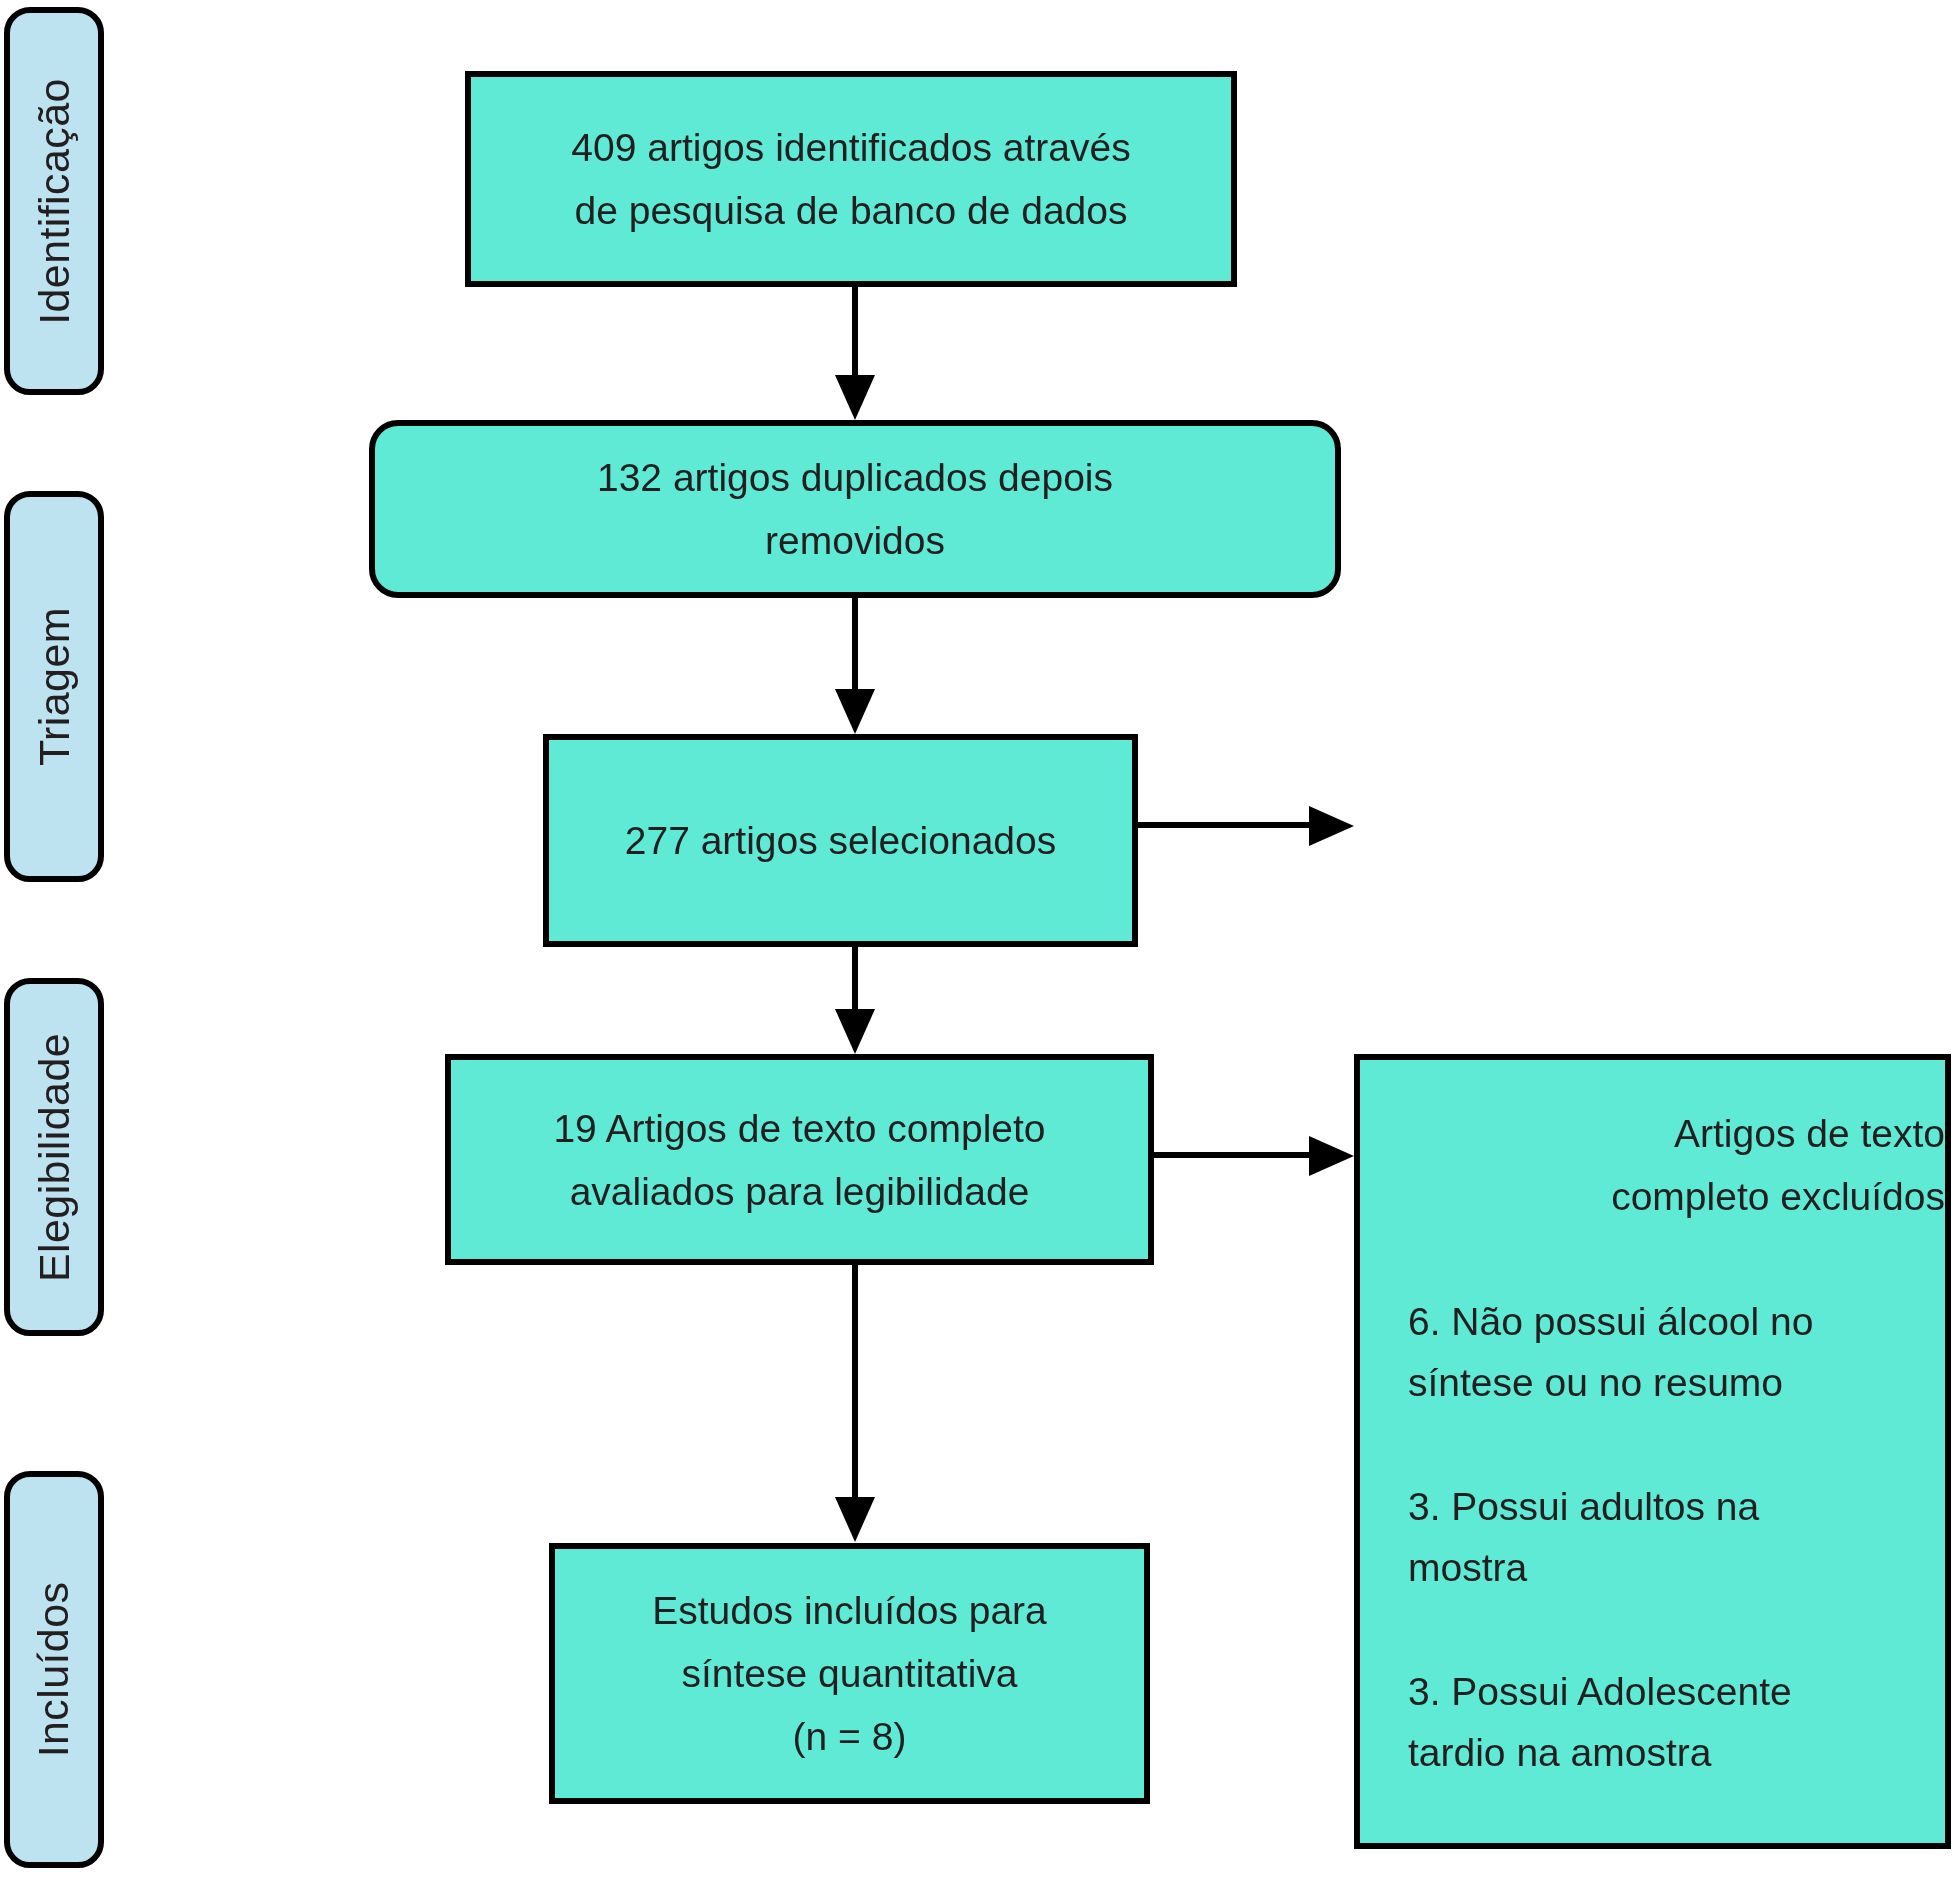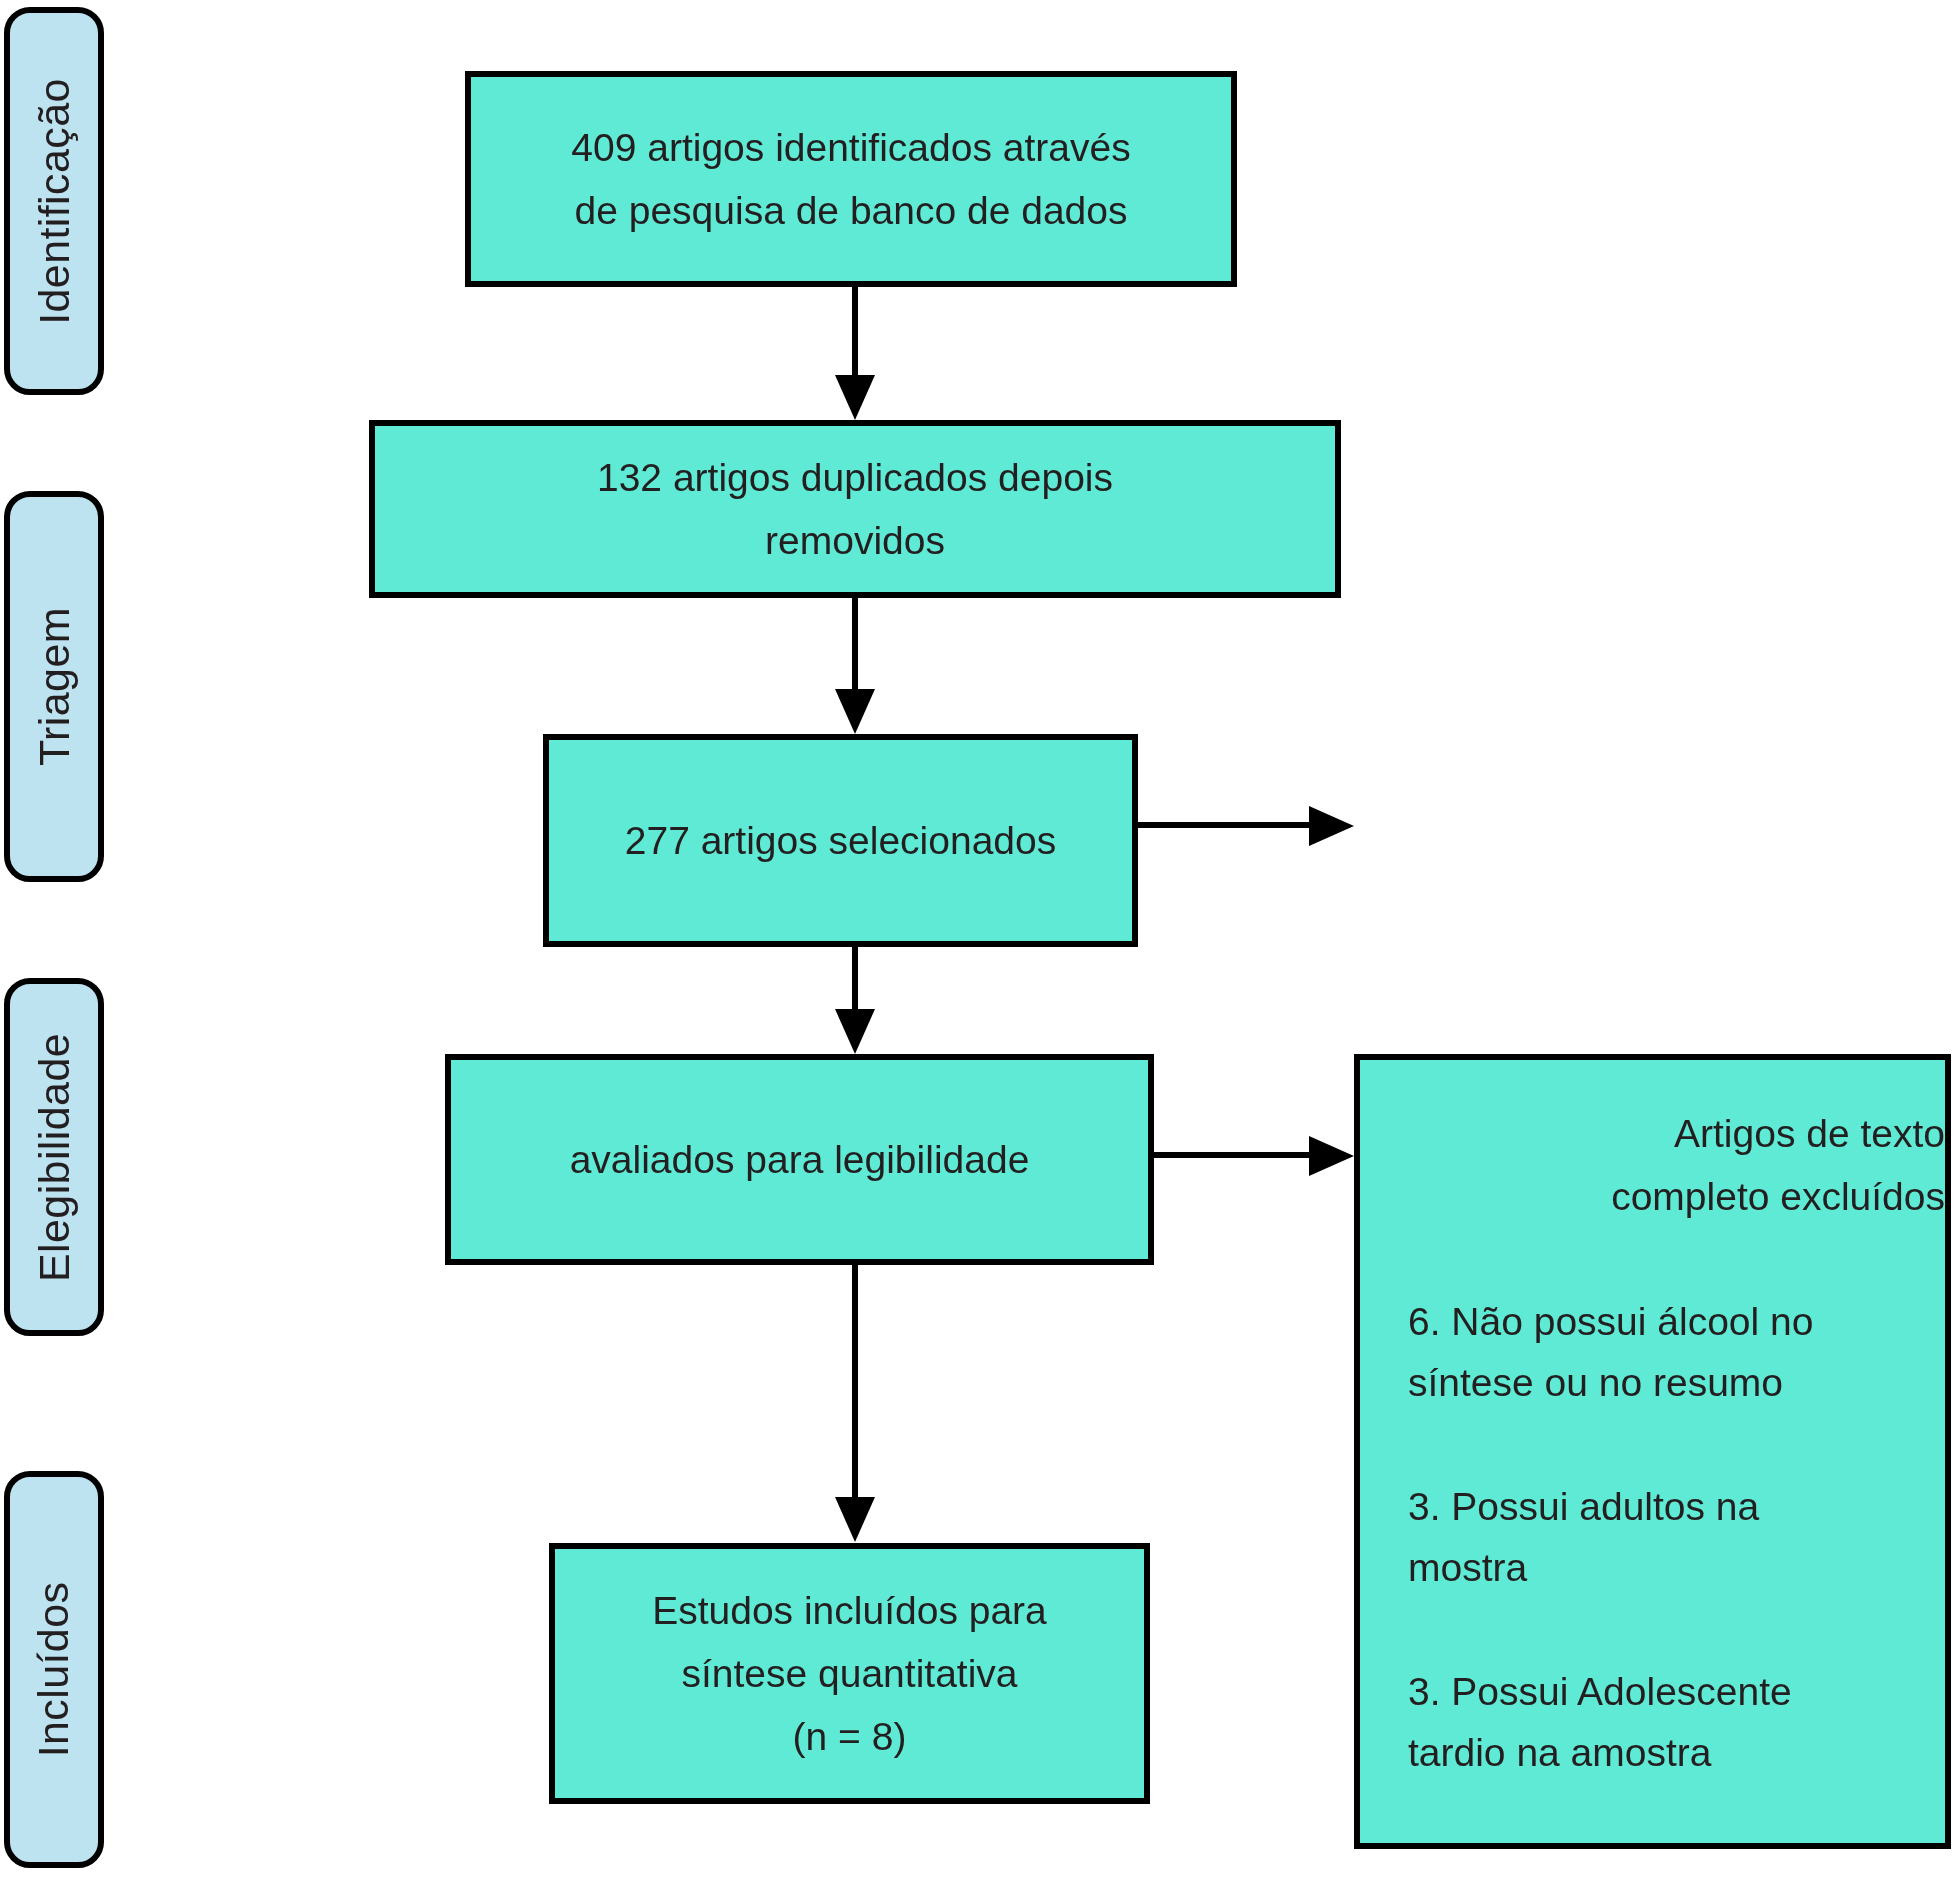--- a/index.html
+++ b/index.html
@@ -92,31 +92,32 @@
   </div>
   <div class="stage" style="top:1471px;height:397px;">
     <span class="vlabel">Incluídos</span>
   </div>
 
   <div class="fbox" style="left:465px;top:71px;width:772px;height:216px;">
     <div class="ln">409 artigos identificados através</div>
     <div class="ln">de pesquisa de banco de dados</div>
   </div>
 
-  <div class="fbox" style="left:369px;top:420px;width:972px;height:178px;">
+  <div class="fbox" style="left:369px;top:420px;width:972px;height:178px;border-radius:29px;">
     <div class="ln">132 artigos duplicados depois</div>
     <div class="ln">removidos</div>
   </div>
 
   <div class="fbox" style="left:543px;top:734px;width:595px;height:213px;">
     <div class="ln">277 artigos selecionados</div>
   </div>
 
 
   <div class="fbox" style="left:445px;top:1054px;width:709px;height:211px;">
+    <div class="ln">19 Artigos de texto completo</div>
     <div class="ln">avaliados para legibilidade</div>
   </div>
 
   <div class="fbox tall" style="left:1354px;top:1054px;width:597px;height:795px;">
     <div class="hdr">
       <div class="ln">Artigos de texto</div>
       <div class="ln">completo excluídos</div>
     </div>
     <div class="item">
       <div class="ln">6. Não possui álcool no</div>

